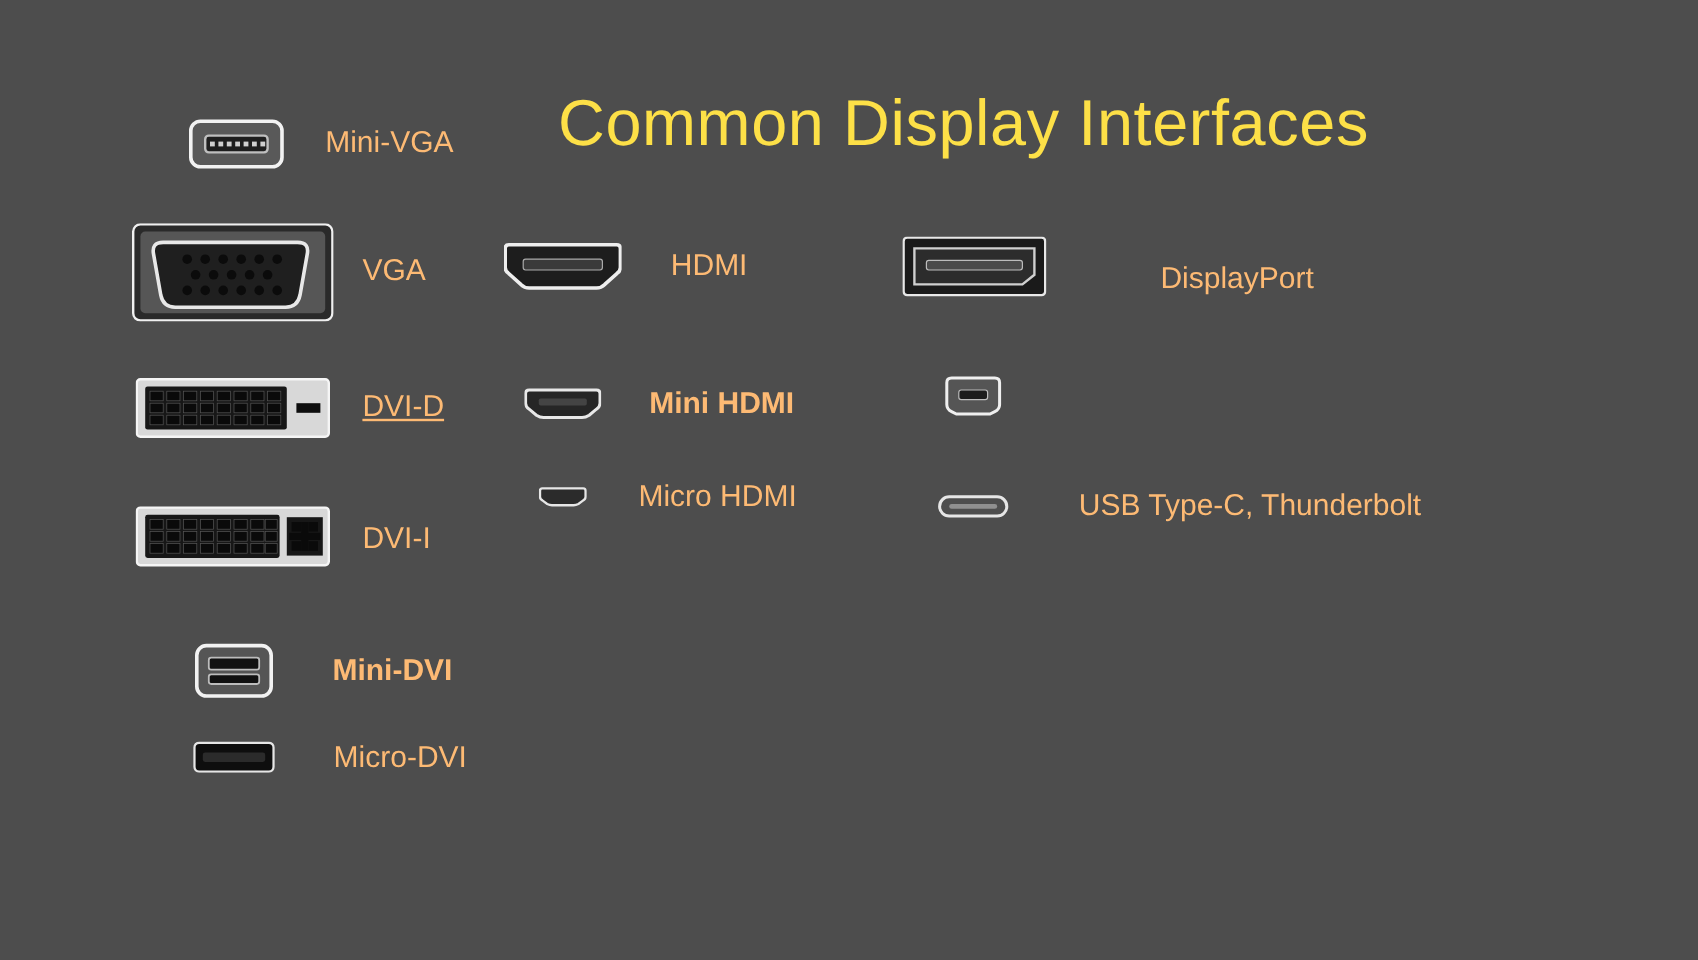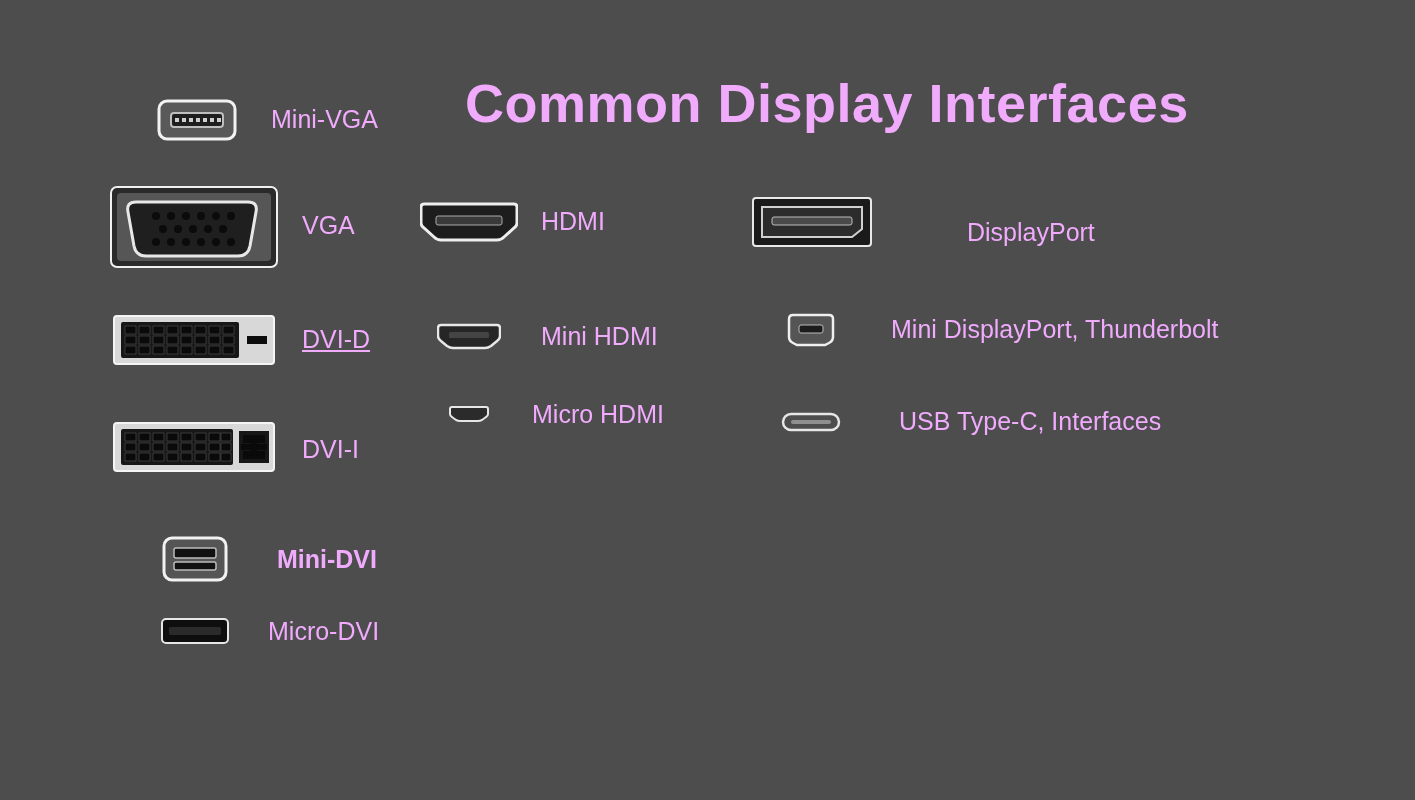--- a/index.html
+++ b/index.html
@@ -1,18 +1,18 @@
 <!DOCTYPE html>
 <html><head>
 <meta charset="utf-8">
 <style>
   html,body{margin:0;padding:0;width:1415px;height:800px;background:#4d4d4d;font-family:"Segoe UI","Myriad Pro","Helvetica Neue",Arial,sans-serif;color:#d8d8d8;overflow:hidden;}
   .canvas{position:relative;width:1415px;height:800px;}
-  .title{position:absolute;left:465px;top:72px;font-size:54px;font-weight:700;letter-spacing:.5px;color:#f0abfc;}
-  .lbl{position:absolute;font-size:25px;color:#f0abfc;white-space:nowrap;}
+  .title{position:absolute;left:465px;top:72px;font-size:54px;font-weight:400;letter-spacing:.5px;color:#fde047;}
+  .lbl{position:absolute;font-size:25px;color:#fdba74;white-space:nowrap;}
   .conn{position:absolute;}
 </style>
 </head>
 <body>
 
 <div class="canvas">
 
   <div class="title">Common Display Interfaces</div>
 
   <div class="conn" style="left:157px;top:95px;">
@@ -151,37 +151,37 @@
     </svg>
   </div>
   <div class="lbl" style="left:277px;top:545px;font-weight:bold;">Mini-DVI</div>
 
   <div class="conn" style="left:161px;top:618px;">
     <svg width="68" height="26" viewBox="0 0 68 26">
       <rect x="1" y="1" width="66" height="24" rx="4" fill="#0e0e0e" stroke="#e6e6e6" stroke-width="2"></rect>
       <rect x="8" y="9" width="52" height="8" rx="2" fill="#2b2b2b"></rect>
     </svg>
   </div>
-  <div class="lbl" style="left:268px;top:617px;">Micro-DVI</div>
+  <div class="lbl" style="left:278px;top:617px;">Micro-DVI</div>
 
   <div class="conn" style="left:420px;top:198px;">
     <svg width="98" height="46" viewBox="0 0 98 46">
       <path d="M4 6 h90 q3 0 3 3 v16 q0 3 -3 5 l-10 9 q-3 3 -7 3 h-56 q-4 0 -7 -3 l-10 -9 q-3 -2 -3 -5 v-16 q0 -3 3 -3 z" fill="#1d1d1d" stroke="#eee" stroke-width="3"></path>
       <rect x="16" y="18" width="66" height="9" rx="2" fill="#3a3a3a" stroke="#aaa" stroke-width="1"></rect>
     </svg>
   </div>
-  <div class="lbl" style="left:541px;top:207px;">HDMI</div>
+  <div class="lbl" style="left:559px;top:207px;">HDMI</div>
 
   <div class="conn" style="left:437px;top:321px;">
     <svg width="64" height="30" viewBox="0 0 64 30">
       <path d="M4 4 h56 q3 0 3 3 v8 q0 3 -3 5 l-6 5 q-3 2 -6 2 h-32 q-3 0 -6 -2 l-6 -5 q-3 -2 -3 -5 v-8 q0 -3 3 -3 z" fill="#262626" stroke="#e8e8e8" stroke-width="2.5"></path>
       <rect x="12" y="11" width="40" height="6" rx="1.5" fill="#444"></rect>
     </svg>
   </div>
-  <div class="lbl" style="left:541px;top:322px;">Mini HDMI</div>
+  <div class="lbl" style="left:541px;top:322px;font-weight:bold;">Mini HDMI</div>
 
   <div class="conn" style="left:449px;top:404px;">
     <svg width="40" height="20" viewBox="0 0 40 20">
       <path d="M3 3 h34 q2 0 2 2 v5 q0 2 -2 3 l-4 3 q-2 1 -4 1 h-18 q-2 0 -4 -1 l-4 -3 q-2 -1 -2 -3 v-5 q0 -2 2 -2 z" fill="#2b2b2b" stroke="#e6e6e6" stroke-width="2"></path>
     </svg>
   </div>
   <div class="lbl" style="left:532px;top:400px;">Micro HDMI</div>
 
   <div class="conn" style="left:752px;top:197px;">
     <svg width="120" height="50" viewBox="0 0 120 50">
@@ -191,23 +191,22 @@
     </svg>
   </div>
   <div class="lbl" style="left:951px;top:218px;margin-left:16px;">DisplayPort</div>
 
   <div class="conn" style="left:787px;top:311px;">
     <svg width="48" height="38" viewBox="0 0 48 38">
       <path d="M6 4 h36 q4 0 4 4 v18 q0 4 -4 6 l-4 2 h-28 l-4 -2 q-4 -2 -4 -6 v-18 q0 -4 4 -4 z" fill="#555" stroke="#efefef" stroke-width="2.5"></path>
       <rect x="12" y="14" width="24" height="8" rx="2" fill="#1c1c1c" stroke="#bcbcbc" stroke-width="1"></rect>
     </svg>
   </div>
-  <div class="lbl" style="left:891px;top:315px;">Mini DisplayPort, Thunderbolt</div>
 
   <div class="conn" style="left:781px;top:412px;">
     <svg width="60" height="20" viewBox="0 0 60 20">
       <rect x="2" y="2" width="56" height="16" rx="8" fill="none" stroke="#e6e6e6" stroke-width="2.5"></rect>
       <rect x="10" y="8" width="40" height="4" rx="2" fill="#8f8f8f"></rect>
     </svg>
   </div>
-  <div class="lbl" style="left:899px;top:407px;">USB Type-C, Interfaces</div>
+  <div class="lbl" style="left:899px;top:407px;">USB Type-C, Thunderbolt</div>
 
 </div>
 
 </body></html>

